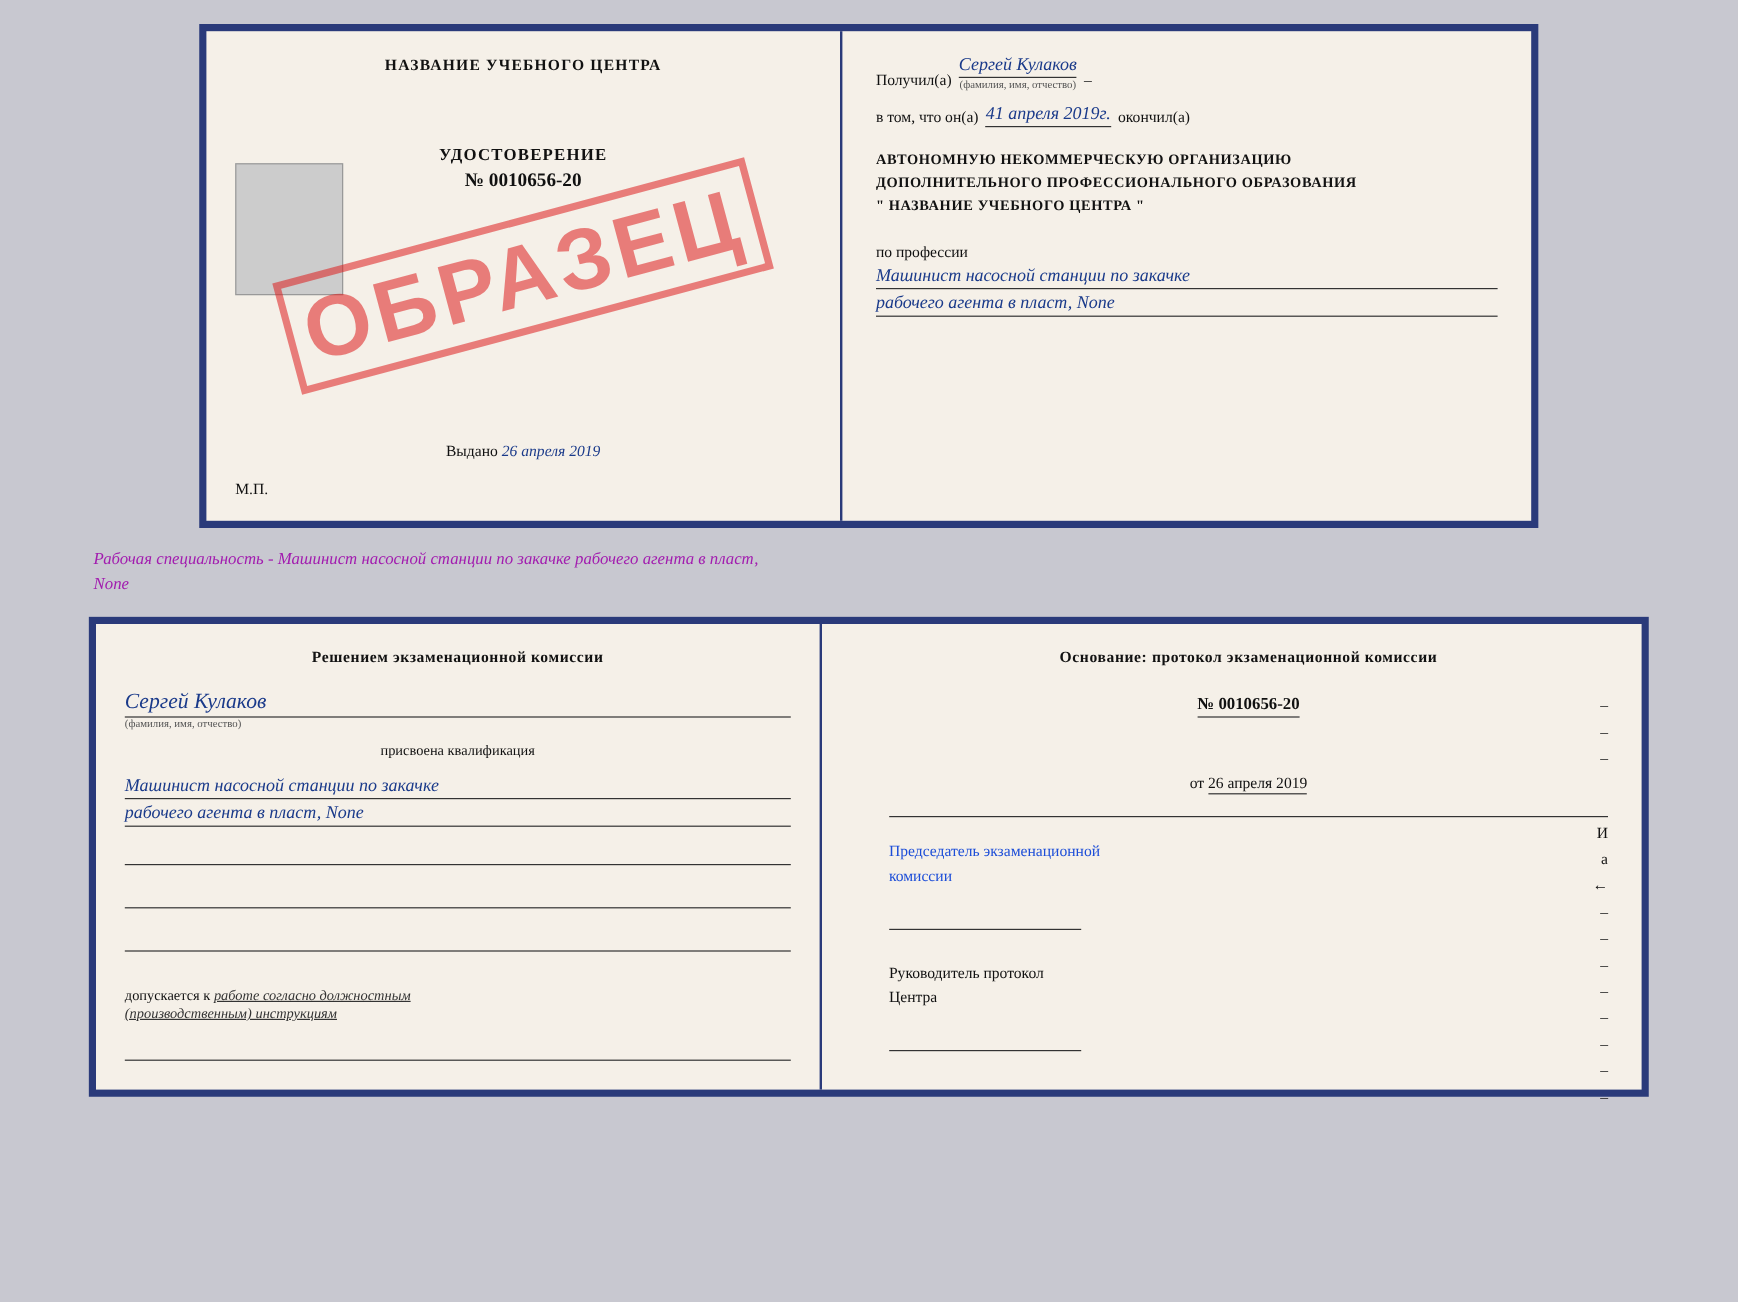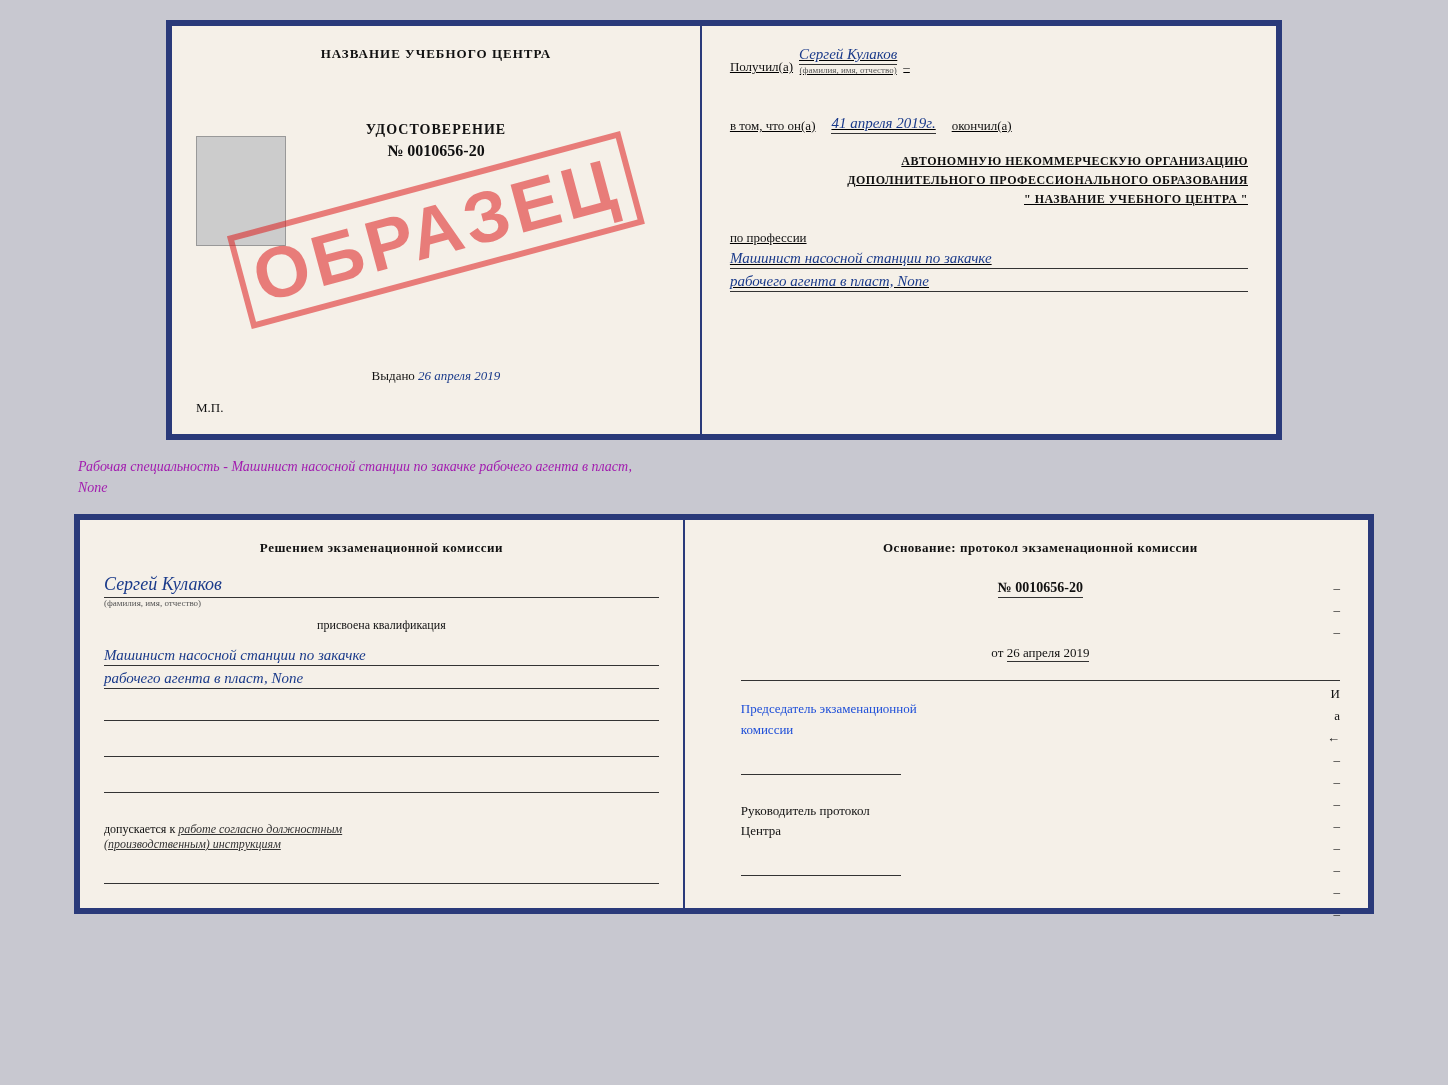--- a/index.html
+++ b/index.html
@@ -34,21 +34,20 @@
       align-items: center;
       overflow: hidden;
     }
 
     .doc-right {
       width: 52%;
       padding: 20px 28px;
       display: flex;
       flex-direction: column;
       gap: 12px;
-      text-decoration: underline;
     }
 
     .center-title {
       font-size: 13px;
       font-weight: bold;
       letter-spacing: 1px;
       text-align: center;
       color: #111;
       margin-bottom: 20px;
     }
@@ -148,31 +147,30 @@
       font-size: 9px;
       color: #555;
       white-space: nowrap;
     }
 
     .vtom-line {
       font-size: 13px;
       color: #111;
       display: flex;
       align-items: flex-end;
-      gap: 16px;
-      margin-top: 28px;
+      gap: 6px;
     }
 
     .underline-text {
       border-bottom: 1px solid #333;
       padding-bottom: 1px;
     }
 
     .org-block {
-      text-align: right;
+      text-align: left;
       font-size: 12px;
       font-weight: bold;
       letter-spacing: 0.5px;
       line-height: 1.6;
       color: #111;
       margin-top: 6px;
     }
 
     .po-professii {
       font-size: 13px;

